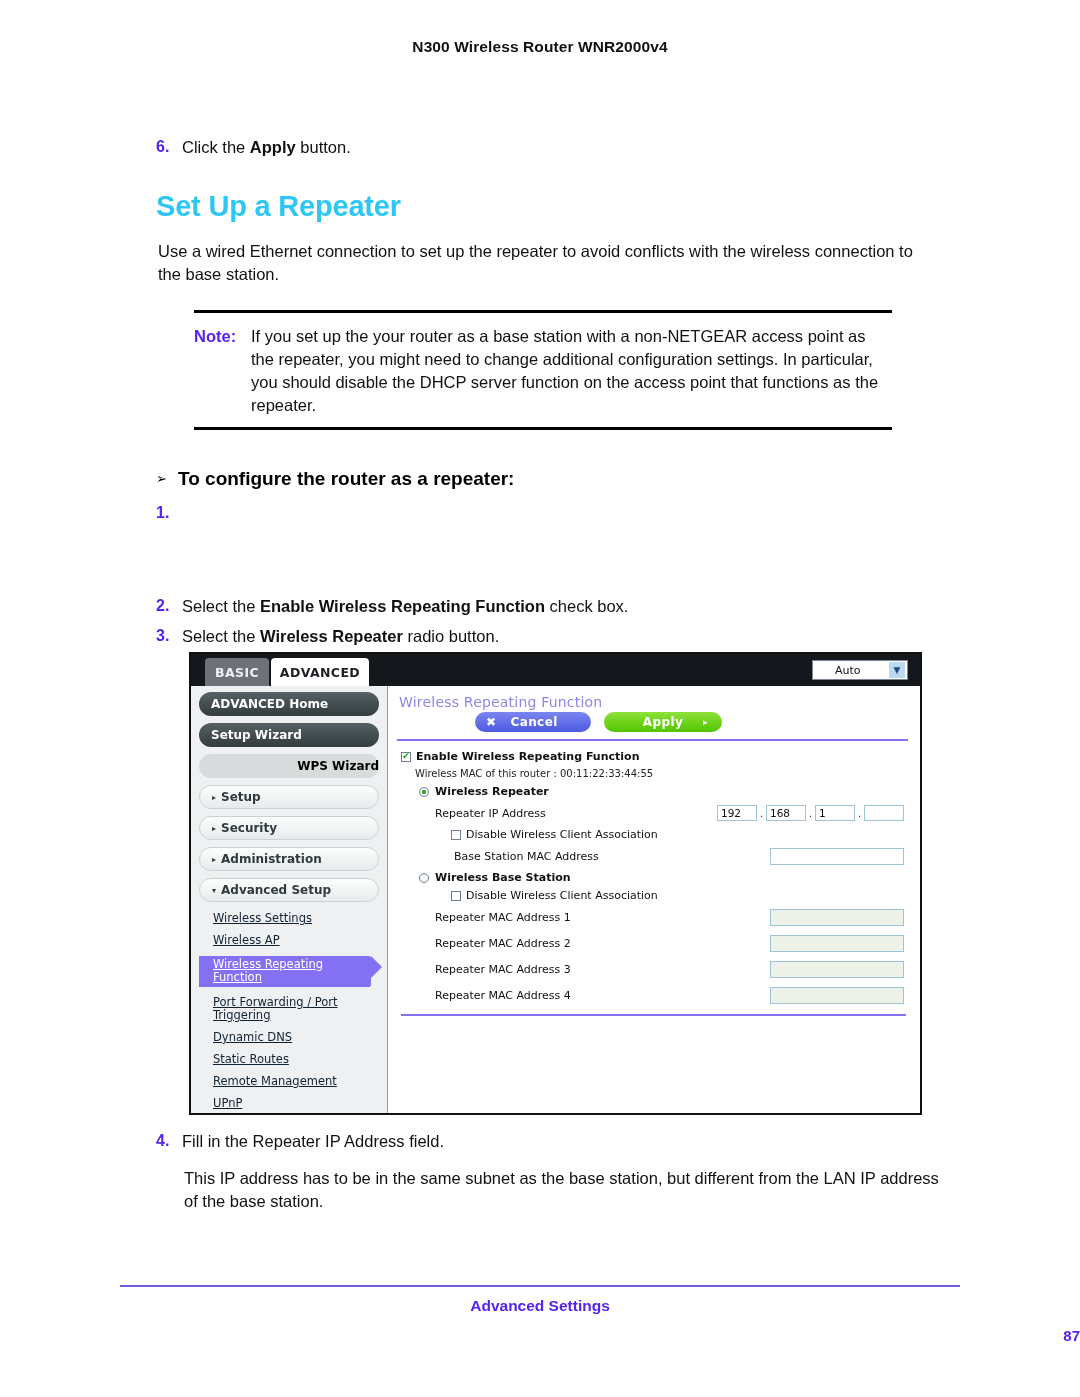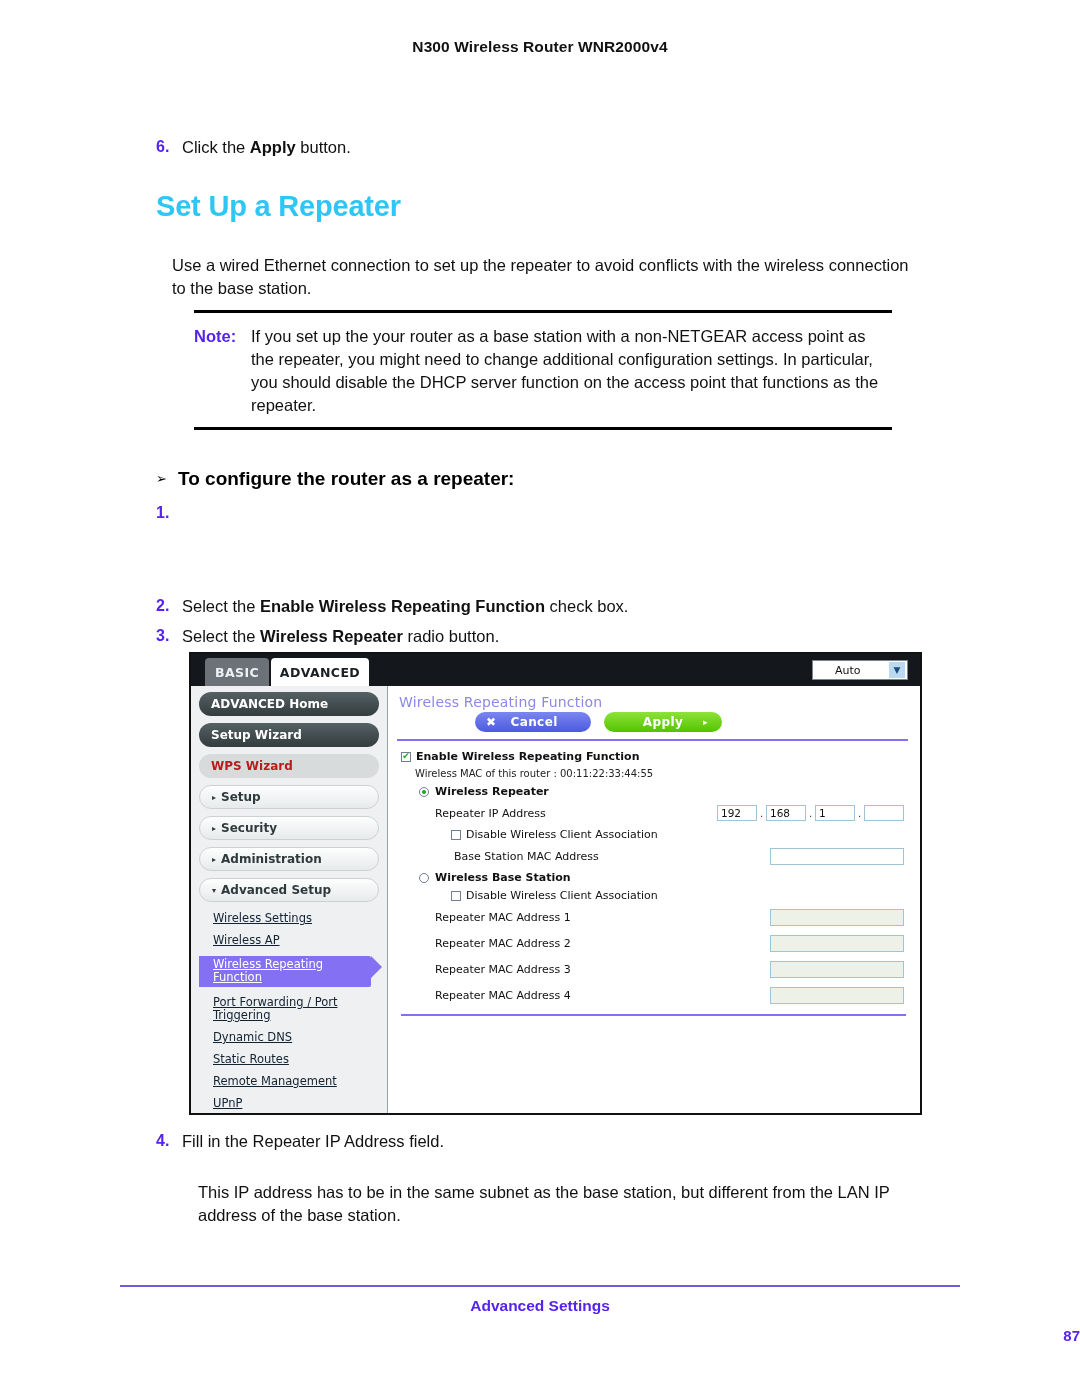--- a/index.html
+++ b/index.html
@@ -36,21 +36,21 @@
   h1.section {
     color:#2ec6f5;
     font-size:29px;
     font-weight:bold;
     letter-spacing:-0.2px;
     margin:0;
     line-height:32px;
   }
 
   p.body {
-    font-size:16.5px; line-height:23px; color:#111; margin:16px;
+    font-size:16.5px; line-height:23px; color:#111; margin:2px;
   }
 
   
   .note-wrap { position:absolute; left:194px; top:310px; width:698px; }
   .note-rule { height:3px; background:#000; width:100%; }
   .note-inner { display:flex; padding:12px 0 10px 0;justify-content:center; }
   .note-label { color:#5522ee; font-weight:bold; font-size:16.5px; line-height:23px; flex:0 0 57px; }
   .note-body { font-size:16.5px; line-height:23px; color:#111; }
 
   
@@ -100,21 +100,21 @@
     background:#eef0f1; border-right:1px solid #9aa0a6;
     box-sizing:border-box; padding:6px 8px 0 8px;
   }
   .nav-btn {
     height:24px; margin:0 0 7px 0; border-radius:12px;
     display:flex; align-items:center; padding-left:12px;
     font-size:12px; font-weight:bold; box-sizing:border-box;
   }
   .nav-dark { background:#3f4a4d; color:#ffffff;
     background-image:linear-gradient(#556164,#333c3f); }
-  .nav-grey { background:#d7dbdc; color:#b91c1c; }
+  .nav-grey { background:#d7dbdc; color:#000000;justify-content:flex-end; }
   .nav-light {
     background:#f4f6f6; color:#2f3a3d; border:1px solid #ccd2d3;
     background-image:linear-gradient(#fdfefe,#e7eaeb);
   }
   .nav-light .tri { margin-right:5px; font-size:8px; }
 
   .sublinks { padding:3px 0 0 14px; }
   .sublink {
     font-size:11.5px; color:#123; text-decoration:underline;
     line-height:13px; margin-bottom:9px; display:block;

